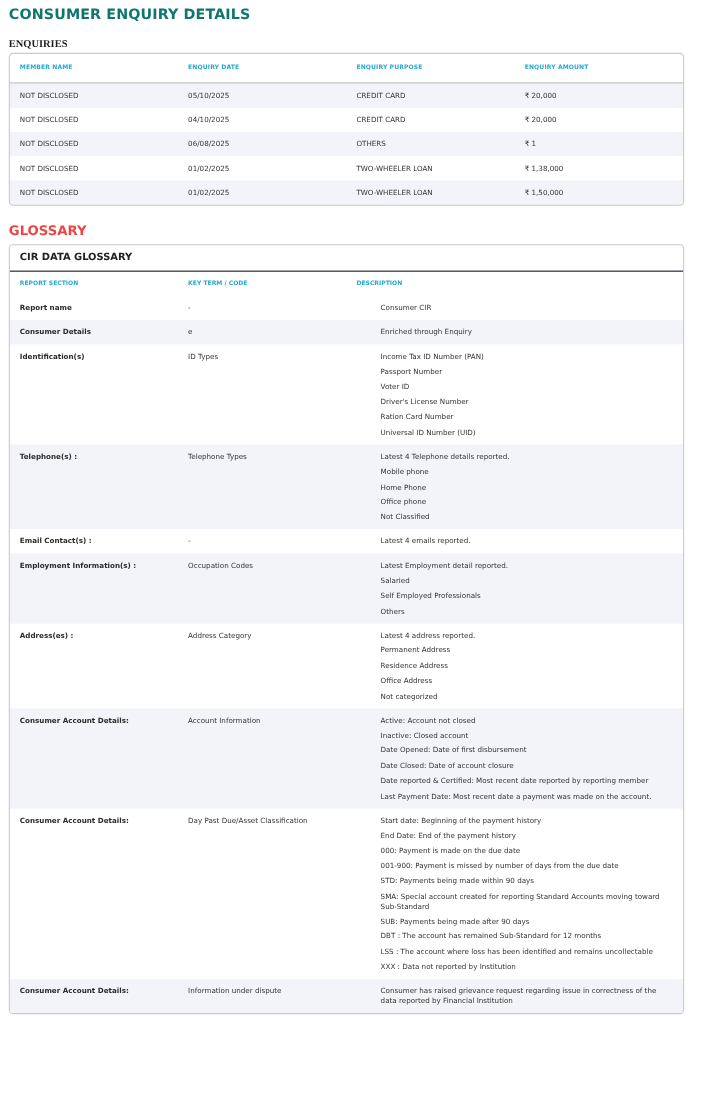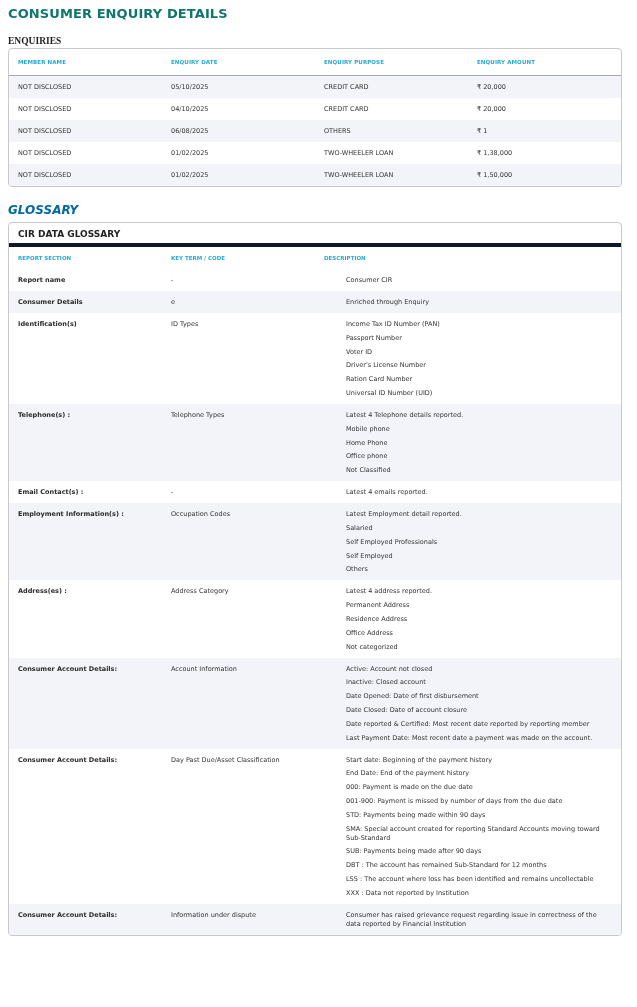--- a/index.html
+++ b/index.html
@@ -10,31 +10,31 @@
       position: absolute; left: 8px; top: 6px;
       font-family: "DejaVu Sans", sans-serif; font-weight: bold;
       font-size: 13px; letter-spacing: 0.1px; color: #0f766e;
     }
     .section-title {
       position: absolute; left: 8px;
       font-weight: bold; font-size: 9.5px; color: #1e1e1e; font-family: Liberation Serif, serif;
     }
     .glossary-title {
       position: absolute; left: 8px; top: 203px;
-      font-weight: bold; font-size: 12px; color: #0369a1; font-style: italic;
+      font-weight: bold; font-size: 12px; color: #ef4444;
     }
 
     .card {
       position: absolute; left: 8px; width: 614px;
       border: 1px solid #c9c9c9; border-radius: 4px; overflow: hidden; background: #fff;
     }
     .card-title {
       height: 24px; line-height: 23px; padding-left: 9px;
       font-weight: bold; font-size: 9px; color: #222;
-      border-bottom: 4px solid #0f172a;
+      border-bottom: 1px solid #0f172a;
     }
 
     .row { display: flex; font-size: 7px; color: #333; justify-content: space-between; }
     .row.alt { background: #f3f4f9; }
     .col { flex: 0 0 153px; padding-left: 9px; }
     .col.c3 { flex: 0 0 153px; }
     .col.c4 { flex: 1; }
 
     .thead { height: 27px; align-items: center; border-bottom: 1px solid #a9a9a9; }
     .thead .col { font-size: 5.5px; font-weight: bold; color: #27a9cf; letter-spacing: 0.1px; }
@@ -153,21 +153,20 @@
           <div class="desc-line">Latest 4 emails reported.</div>
         </div>
       </div>
       <div class="row g-row alt">
         <div class="col gcol1 c1">Employment Information(s) :</div>
         <div class="col gcol2 c2">Occupation Codes</div>
         <div class="col desc">
           <div class="desc-line">Latest Employment detail reported.</div>
           <div class="desc-line">Salaried</div>
           <div class="desc-line">Self Employed Professionals</div>
-          <div class="desc-line">Self Employed</div>
           <div class="desc-line">Others</div>
         </div>
       </div>
       <div class="row g-row">
         <div class="col gcol1 c1">Address(es) :</div>
         <div class="col gcol2 c2">Address Category</div>
         <div class="col desc">
           <div class="desc-line">Latest 4 address reported.</div>
           <div class="desc-line">Permanent Address</div>
           <div class="desc-line">Residence Address</div>

